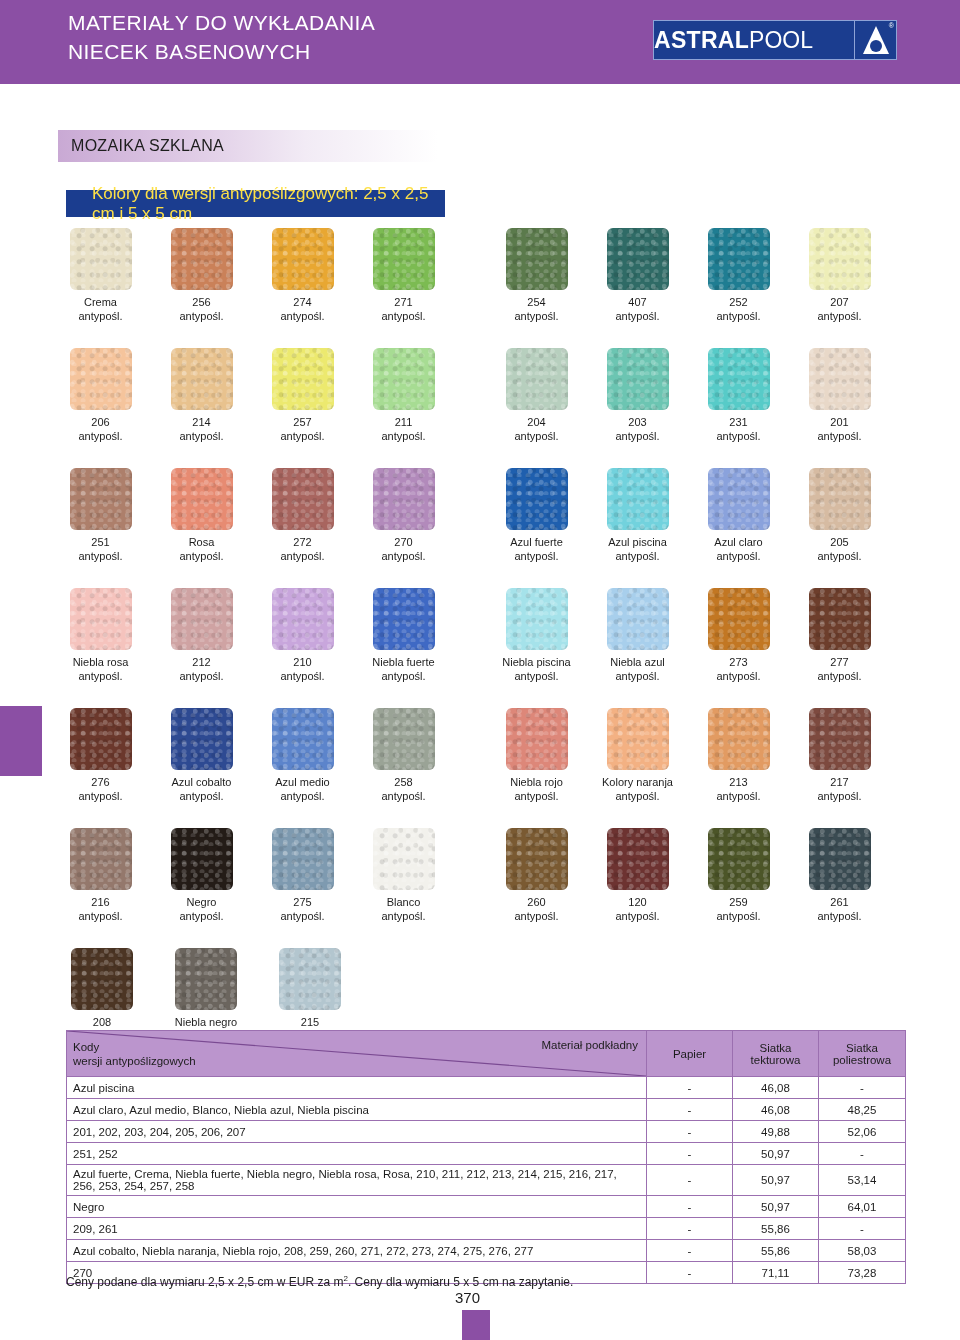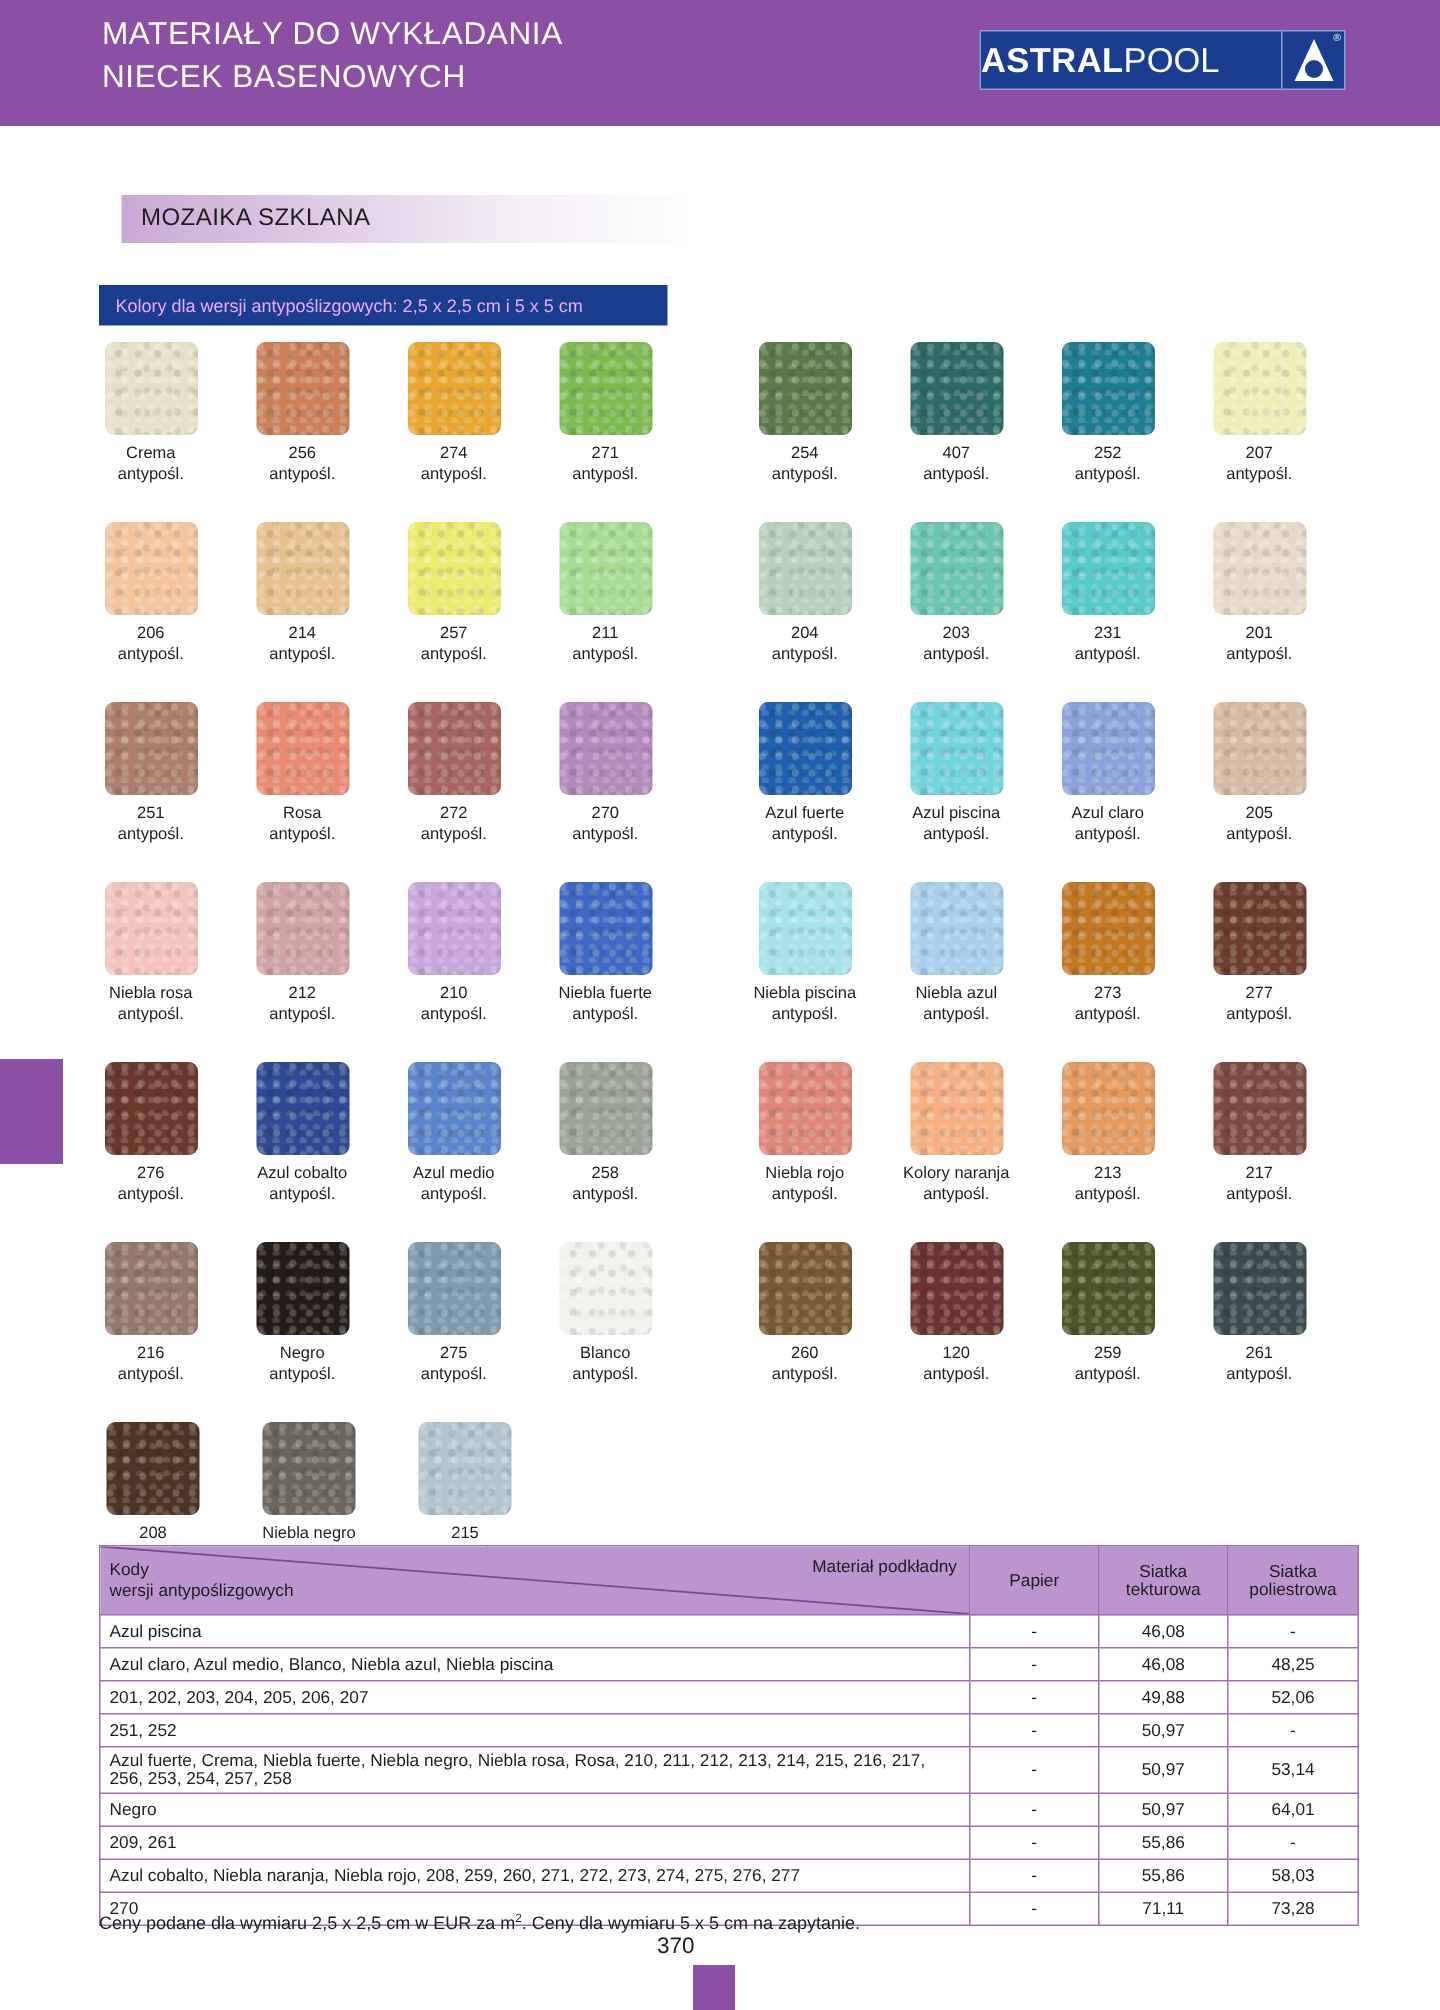--- a/index.html
+++ b/index.html
@@ -34,33 +34,33 @@
   .logo-mark {
     position: absolute; right: 0; top: 0; width: 42px; height: 38px;
     border-left: 1px solid #8ea3d6;
   }
   .logo-reg {
     position: absolute; right: 2px; top: 1px; color:#fff; font-size: 7px;
   }
 
   
   .section-bar {
-    position: absolute; left: 81px; top: 130px; width: 380px; height: 32px;
+    position: absolute; left: 58px; top: 130px; width: 380px; height: 32px;
     background: linear-gradient(to right, #c9a9d4 0%, #dcc6e3 30%, #f2ebf5 65%, #ffffff 100%);
     display: flex; align-items: center;
   }
   .section-bar-text {
     font-size: 16px; color: #1d1d1d; padding-left: 13px; letter-spacing: .3px;
   }
   .blue-bar {
     position: absolute; left: 66px; top: 190px; width: 379px; height: 27px;
     background: #1b3d8f; display:flex; align-items:center;
   }
   .blue-bar-text {
-    color: #f0abfc; font-size: 12px; padding-left: 11px;
+    color: #fde047; font-size: 17px; padding-left: 26px;
   }
 
   
   .left-tab {
     position: absolute; left: 0; top: 706px; width: 42px; height: 70px;
     background: #8b4fa4;
   }
 
   
   .swatch-grid {
@@ -115,21 +115,21 @@
   .price-table tbody td { height: 22px; background: #ffffff; }
   .cell-center { text-align: center; }
   .note {
     position: absolute; left: 66px; top: 1274px;
     font-size: 12px; color: #1d1d1d;
   }
   .note sup { font-size: 8px; }
 
   
   .page-num {
-    position: absolute; left: 438px; top: 1289px;
+    position: absolute; left: 455px; top: 1289px;
     font-size: 15px; color: #1d1d1d;
   }
   .page-num-block {
     position: absolute; left: 462px; top: 1310px; width: 28px; height: 30px;
     background: #8b4fa4;
   }
 </style>
 </head>
 <body>
 

